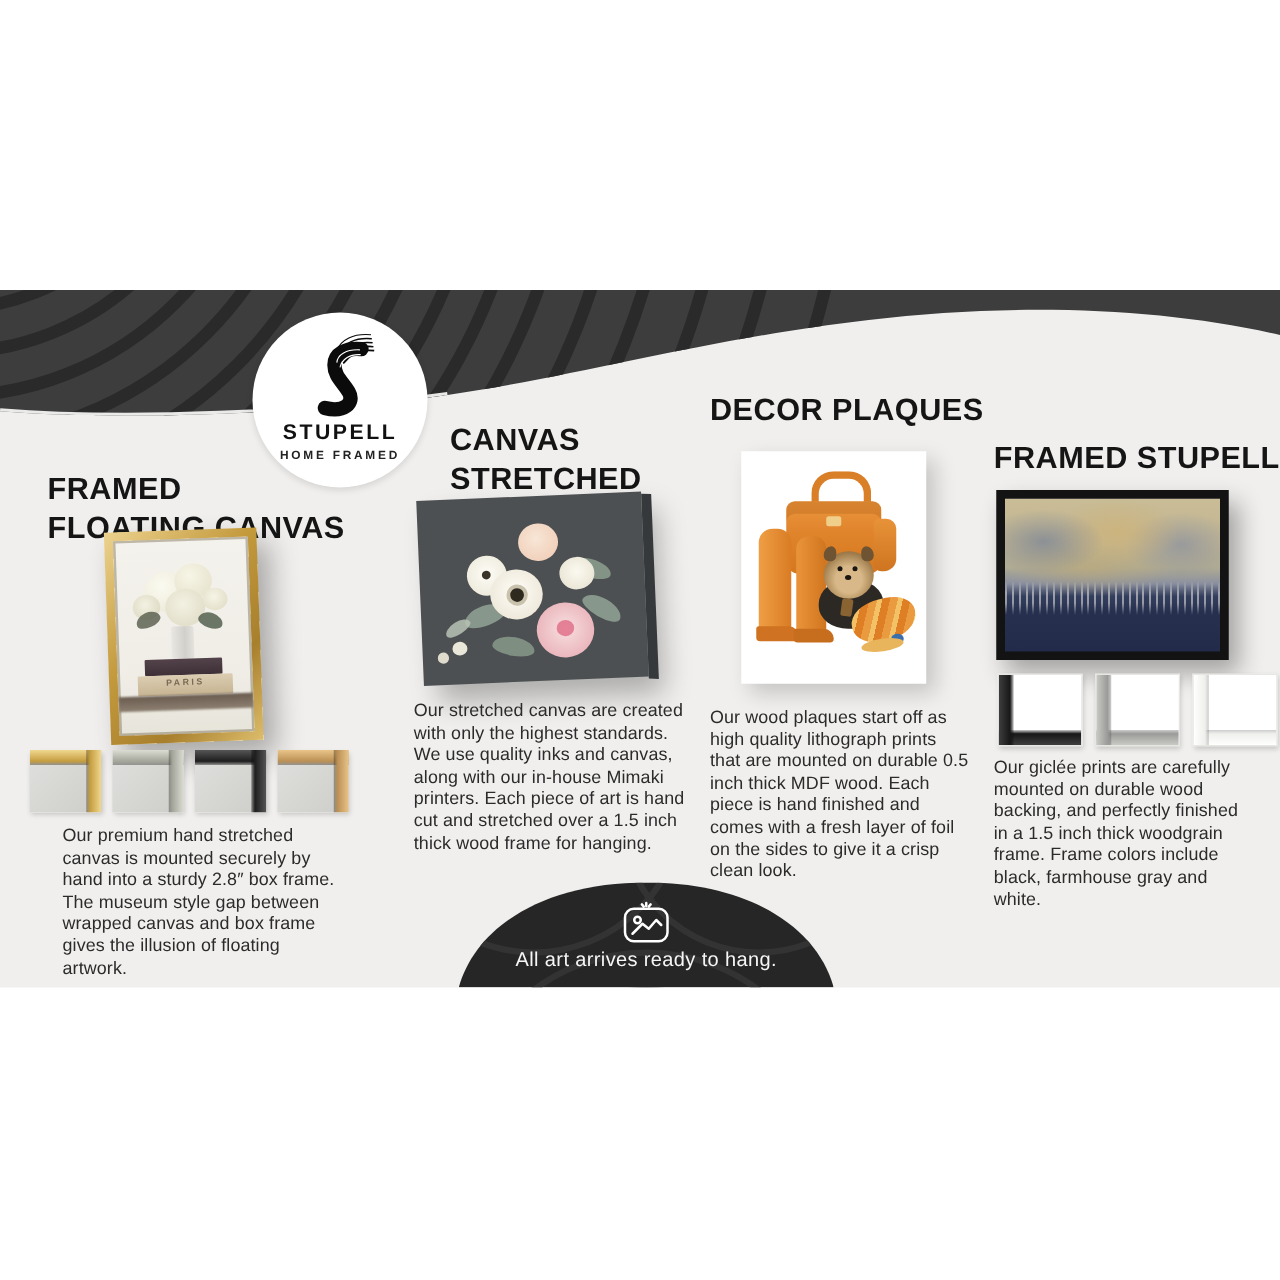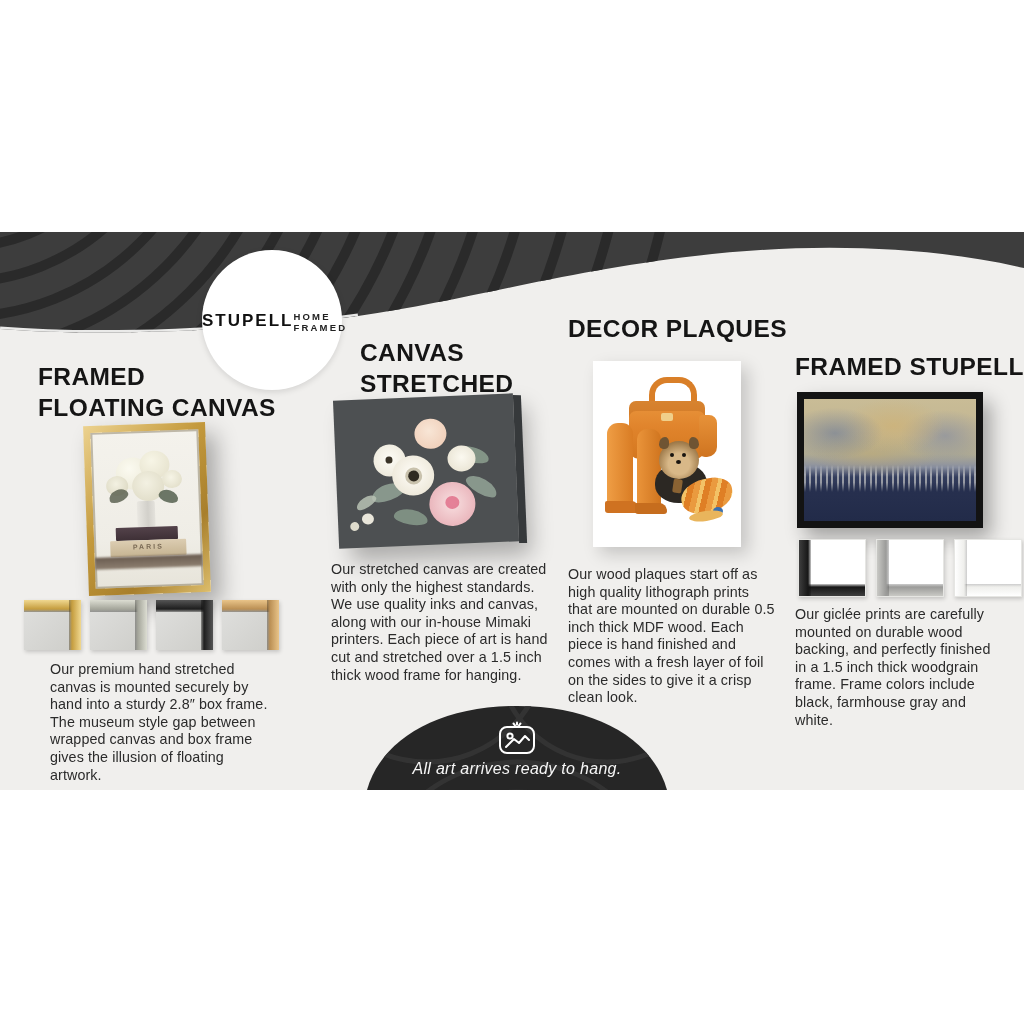--- a/index.html
+++ b/index.html
@@ -3,21 +3,21 @@
 <meta charset="utf-8">
 <style>
   html,body{margin:0;padding:0;background:#ffffff;}
   #stage{position:relative;width:1024px;height:1024px;background:#ffffff;overflow:hidden;
          font-family:"Liberation Sans", sans-serif;}
   
   .panel{position:absolute;left:0;top:232px;width:1024px;height:558px;background:#f0efed;}
   .wave-svg{position:absolute;left:0;top:232px;width:1024px;height:122px;display:block;}
   
   .logo-circle{position:absolute;left:202px;top:250px;width:140px;height:140px;border-radius:50%;
-               background:#ffffff;display:flex;flex-direction:row;align-items:center;z-index:5;
+               background:#ffffff;display:flex;flex-direction:column;align-items:center;z-index:5;
                box-shadow:0 2px 6px rgba(0,0,0,0.12);}
   .logo-circle svg{margin-top:14px;}
   .brand-name{font-size:17px;font-weight:700;letter-spacing:2px;color:#111;margin-top:2px;}
   .brand-subtitle{font-size:9.5px;font-weight:700;letter-spacing:2.2px;color:#222;margin-top:3px;}
   
   .col-title{position:absolute;color:#151515;font-weight:700;font-size:24.5px;line-height:31px;letter-spacing:0.4px;}
   .col-title span{display:block;}
   .col-desc{position:absolute;color:#2b2b2b;font-size:14.3px;line-height:17.6px;letter-spacing:0.1px;}
   
   .product-floating{position:absolute;left:86px;top:424px;width:122px;height:170px;transform:rotate(-2deg);
@@ -63,21 +63,21 @@
         linear-gradient(180deg,#c9bc96 0%,#c1b592 30%,#b0ab93 45%,#8a90a0 56%,#47537464 64%,#27304f 74%,#222b49 100%),
         #28314f;}
   .product-giclee .streaks{position:absolute;left:0;right:0;top:54%;height:22%;
       background:repeating-linear-gradient(90deg,rgba(236,234,226,0.55) 0 1.6px,rgba(52,62,96,0.12) 1.6px 5.5px);
       -webkit-mask:linear-gradient(180deg,transparent,#000 35%,#000 65%,transparent);
               mask:linear-gradient(180deg,transparent,#000 35%,#000 65%,transparent);}
   
   .dome{position:absolute;left:367px;top:702px;width:300px;height:88px;}
   .dome-content{position:absolute;left:367px;top:702px;width:300px;height:88px;display:flex;
       flex-direction:column;align-items:center;z-index:6;}
-  .dome-text{color:#f6f6f6;font-size:16px;letter-spacing:0.3px;margin-top:4px;font-style:italic;}
+  .dome-text{color:#f6f6f6;font-size:16px;letter-spacing:0.3px;margin-top:4px;}
 </style>
 </head>
 <body>
 
 <div id="stage">
 
   <div class="panel"></div>
 
   <svg class="wave-svg" viewBox="0 0 1024 122" preserveAspectRatio="none">
     <defs>
@@ -121,21 +121,21 @@
       <path d="M26,98 C50,104 64,92 56,78 C48,65 38,58 38,44 C38,30 52,22 72,24" fill="none" stroke="#0b0b0b" stroke-width="18" stroke-linecap="round"></path>
       <g fill="none" stroke="#ffffff" stroke-width="1.4">
         <path d="M41,41 C42,31 53,24 70,25"></path>
         <path d="M45,47 C47,37 57,30 71,31"></path>
       </g>
     </svg>
     <div class="brand-name">STUPELL</div>
     <div class="brand-subtitle">HOME FRAMED</div>
   </div>
 
-  <div class="col-title" style="left:38px;top:361px;">
+  <div class="col-title" style="left:38px;top:376px;">
     <span>FRAMED</span>
     <span>FLOATING CANVAS</span>
   </div>
 
   <div class="product-floating">
     <div class="art">
 
       <div class="hyd" style="left:24px;top:26px;width:34px;height:32px;background:radial-gradient(circle at 40% 35%,#fbfaf0,#e9e6d3);"></div>
       <div class="hyd" style="left:48px;top:20px;width:30px;height:28px;background:radial-gradient(circle at 40% 35%,#f7f5e6,#e3dfc9);"></div>
       <div class="hyd" style="left:40px;top:40px;width:32px;height:30px;background:radial-gradient(circle at 45% 40%,#f3f1e2,#dcd8c2);"></div>

